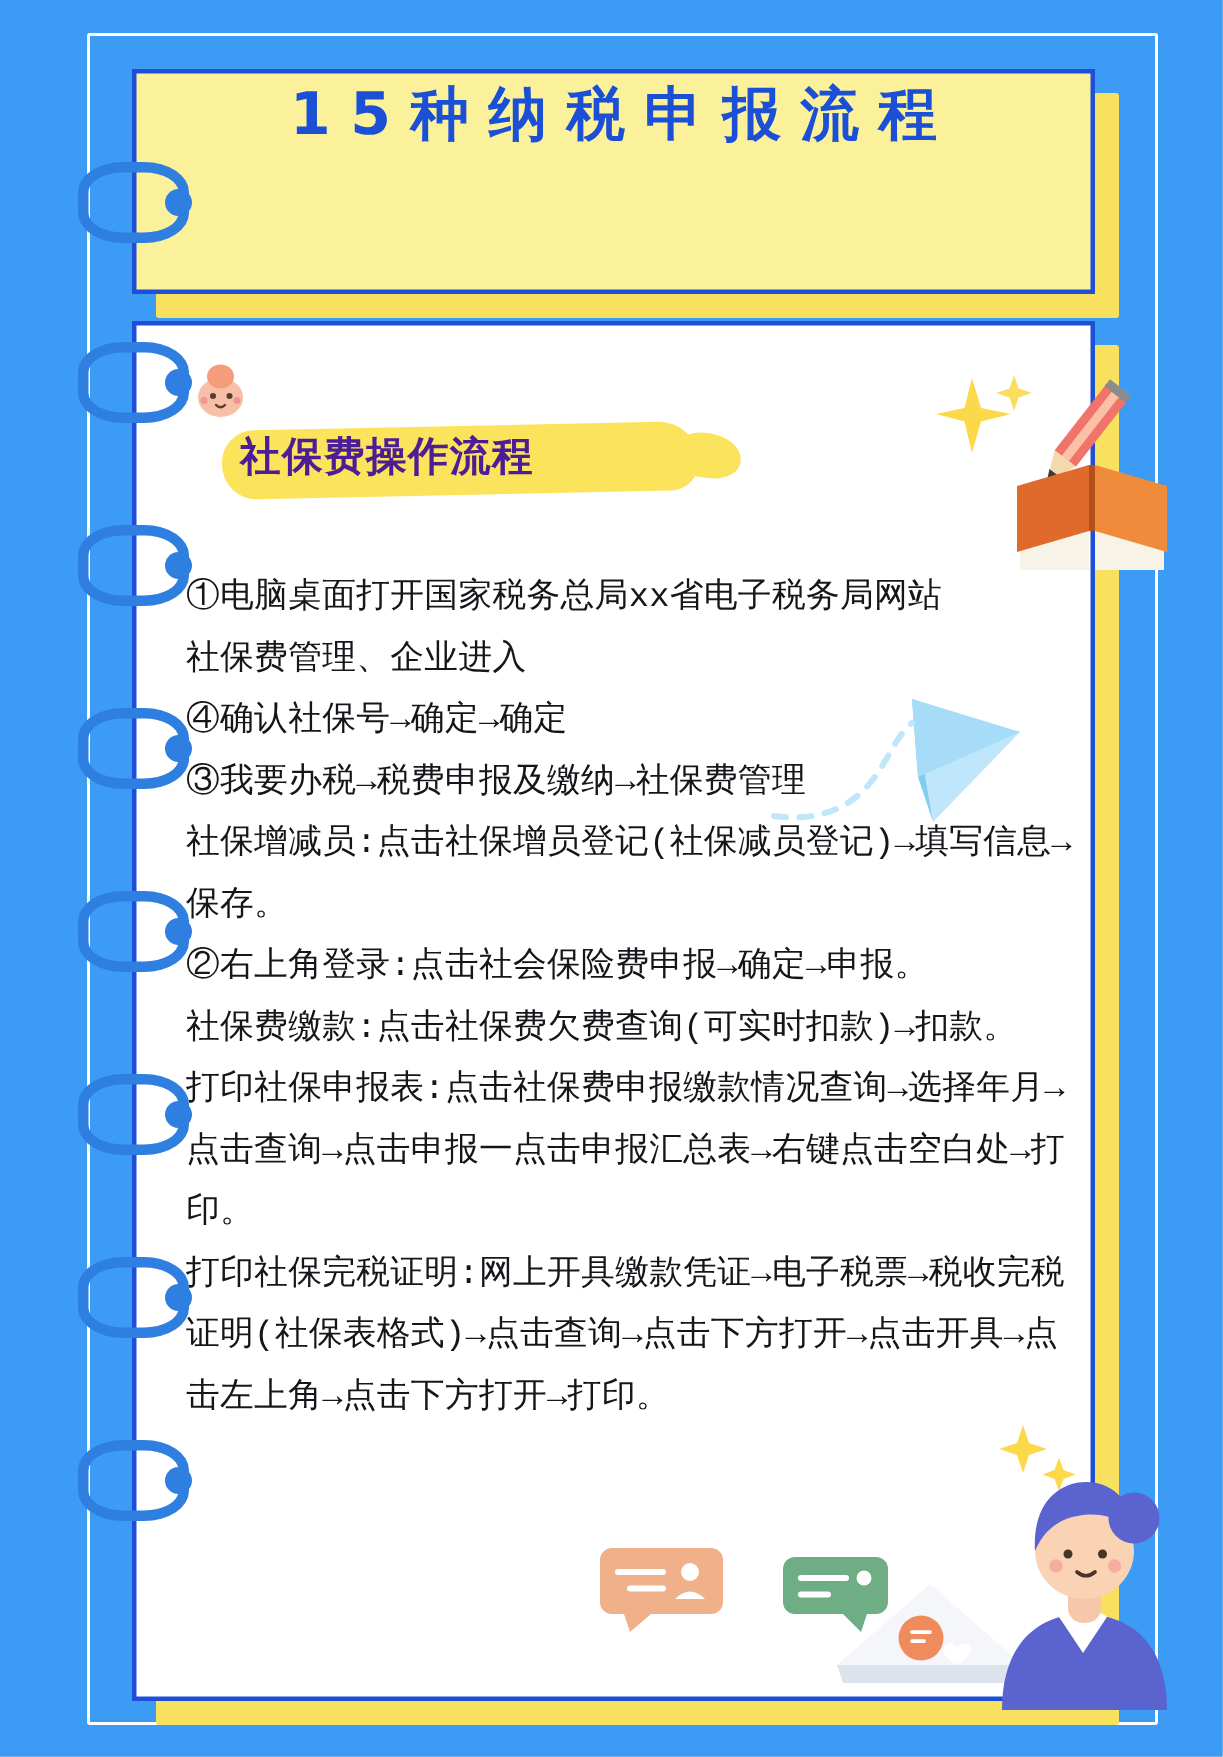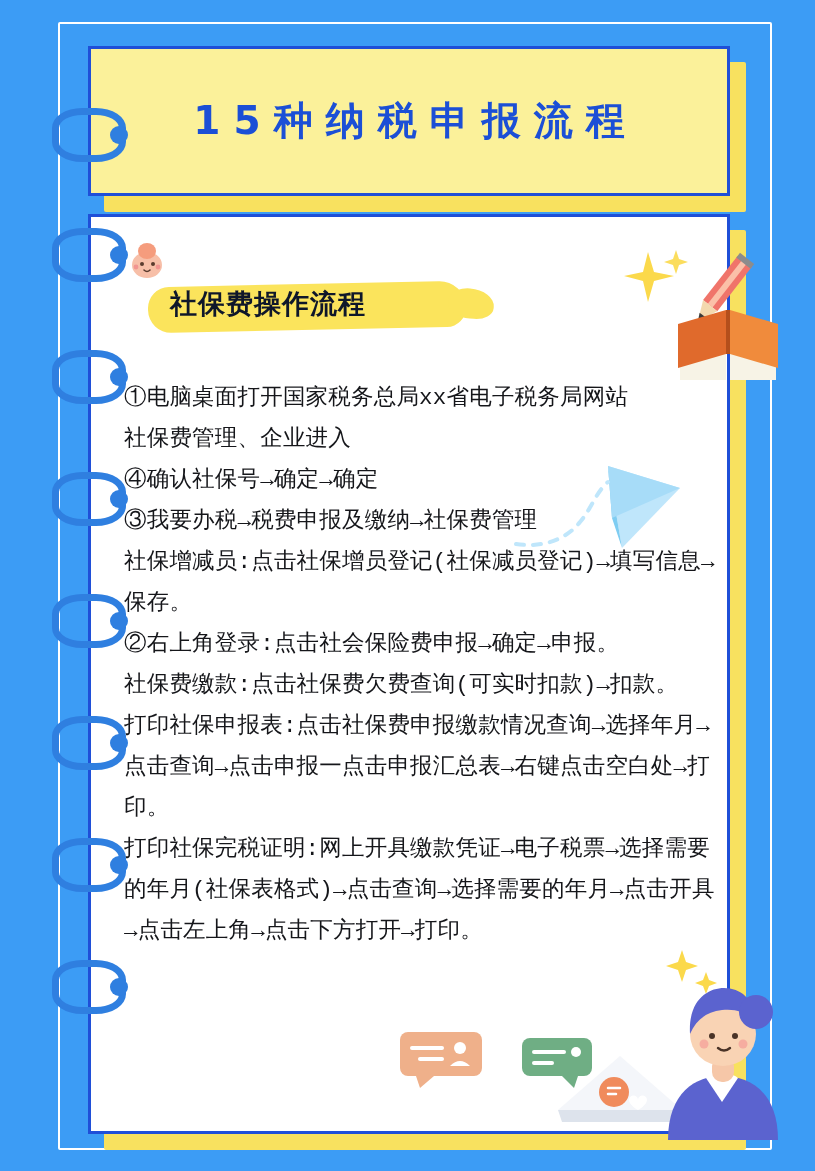--- a/index.html
+++ b/index.html
@@ -50,21 +50,20 @@
   .title-card {
     position: absolute;
     left: 88px;
     top: 46px;
     width: 642px;
     height: 150px;
     background: #fbf19a;
     border: 3px solid #1f4fd8;
     box-sizing: border-box;
     display: flex;
-    align-items: center;
     justify-content: center;
   }
   .title-text {
     font-family: "DejaVu Sans", sans-serif;
     font-size: 39px;
     font-weight: bold;
     color: #1b4fd6;
     letter-spacing: 13px;
     text-indent: 13px;
     white-space: nowrap;
@@ -141,26 +140,26 @@
     content:"";
     position:absolute;
     right:-28px; top:8px;
     width:46px;height:30px;
     background:#fbe45c;
     border-radius:50% 60% 45% 55%;
     transform: rotate(6deg);
   }
   .section-title {
     position: absolute;
-    left: 22px;
+    left: 12px;
     top: 8px;
     font-family: "DejaVu Sans", sans-serif;
     font-size: 27px;
     font-weight: bold;
-    color: #0f172a;
+    color: #4c1d95;
     letter-spacing: 1px;
     white-space: nowrap;
   }
 
   
   .lines {
     position: absolute;
     left: 124px;
     top: 378px;
     width: 594px;
@@ -245,21 +244,21 @@
 
   <div class="lines">
     <div class="line">①电脑桌面打开国家税务总局xx省电子税务局网站</div>
     <div class="line">社保费管理、企业进入</div>
     <div class="line">④确认社保号→确定→确定</div>
     <div class="line">③我要办税→税费申报及缴纳→社保费管理</div>
     <div class="line">社保增减员:点击社保增员登记(社保减员登记)→填写信息→保存。</div>
     <div class="line">②右上角登录:点击社会保险费申报→确定→申报。</div>
     <div class="line">社保费缴款:点击社保费欠费查询(可实时扣款)→扣款。</div>
     <div class="line">打印社保申报表:点击社保费申报缴款情况查询→选择年月→点击查询→点击申报一点击申报汇总表→右键点击空白处→打印。</div>
-    <div class="line">打印社保完税证明:网上开具缴款凭证→电子税票→选择需要的年月(社保表格式)→点击查询→选择需要的年月→点击开具→点击左上角→点击下方打开→打印。</div>
+    <div class="line">打印社保完税证明:网上开具缴款凭证→电子税票→税收完税证明(社保表格式)→点击查询→点击下方打开→点击开具→点击左上角→点击下方打开→打印。</div>
   </div>
 
   <svg class="deco blob-char" viewBox="0 0 46 46">
     <ellipse cx="23" cy="27" rx="15" ry="13" fill="#f7bfa8"></ellipse>
     <ellipse cx="23" cy="13" rx="9" ry="8" fill="#f59c7d"></ellipse>
     <circle cx="18" cy="26" r="2" fill="#5a3b2e"></circle>
     <circle cx="29" cy="26" r="2" fill="#5a3b2e"></circle>
     <path d="M20 32 q3 3 6 0" stroke="#5a3b2e" stroke-width="1.6" fill="none" stroke-linecap="round"></path>
     <circle cx="12" cy="29" r="2.4" fill="#f08b8b" opacity=".8"></circle>
     <circle cx="34" cy="29" r="2.4" fill="#f08b8b" opacity=".8"></circle>

